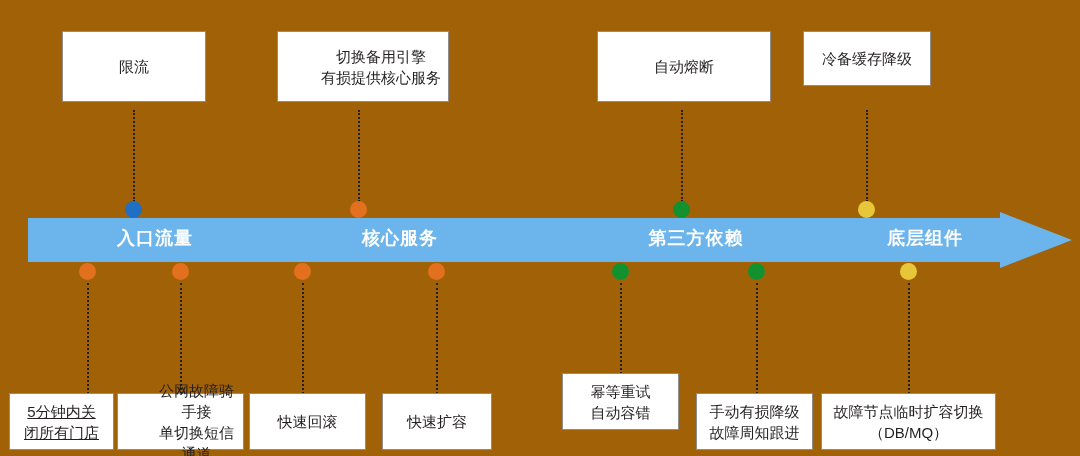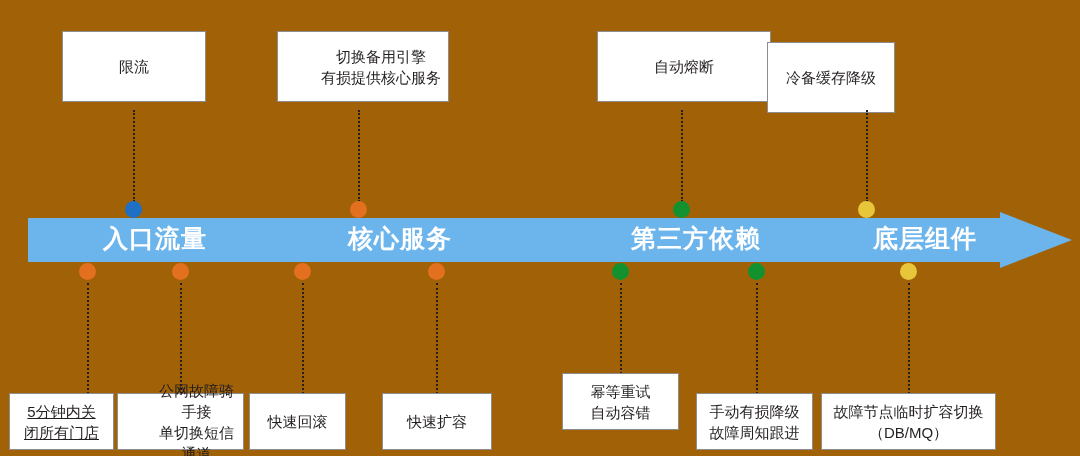--- a/index.html
+++ b/index.html
@@ -31,21 +31,21 @@
     display: block;
     width: 1044px;
     height: 56px;
   }
   .band-label {
     position: absolute;
     top: 219px;
     height: 38px;
     line-height: 38px;
     color: #ffffff;
-    font-size: 25px;
+    font-size: 18px;
     font-weight: bold;
     letter-spacing: 1px;
     text-align: center;
     white-space: nowrap;
     pointer-events: none;
   }
 
   
   .box {
     position: absolute;
@@ -92,21 +92,21 @@
 
   <div class="box" style="left:277px; top:31px; width:172px; height:71px;padding-left:40px;">
     <span class="txt">切换备用引擎
 有损提供核心服务</span>
   </div>
 
   <div class="box" style="left:597px; top:31px; width:174px; height:71px;">
     <span class="txt">自动熔断</span>
   </div>
 
-  <div class="box" style="left:767px; top:31px; width:128px; height:71px;margin-top:11px;">
+  <div class="box" style="left:803px; top:31px; width:128px; height:55px;">
     <span class="txt">冷备缓存降级</span>
   </div>
 
   <div class="leader" style="left:133px; top:110px; height:92px;"></div>
   <div class="leader" style="left:358px; top:110px; height:92px;"></div>
   <div class="leader" style="left:681px; top:110px; height:92px;"></div>
   <div class="leader" style="left:866px; top:110px; height:92px;"></div>
 
   <div class="dot" style="left:125px; top:201px; background:#1F6FC4;"></div>
   <div class="dot" style="left:350px; top:201px; background:#E2701E;"></div>
@@ -143,21 +143,21 @@
   <div class="box" style="left:9px; top:393px; width:105px; height:57px;text-decoration:underline;">
     <span class="txt">5分钟内关
 闭所有门店</span>
   </div>
 
   <div class="box" style="left:117px; top:393px; width:127px; height:57px;padding-left:36px;">
     <span class="txt">公网故障骑手接
 单切换短信通道</span>
   </div>
 
-  <div class="box" style="left:249px; top:393px; width:97px; height:57px;">
+  <div class="box" style="left:249px; top:393px; width:117px; height:57px;">
     <span class="txt">快速回滚</span>
   </div>
 
   <div class="box" style="left:382px; top:393px; width:110px; height:57px;">
     <span class="txt">快速扩容</span>
   </div>
 
   <div class="box" style="left:562px; top:373px; width:117px; height:57px;">
     <span class="txt">幂等重试
 自动容错</span>

